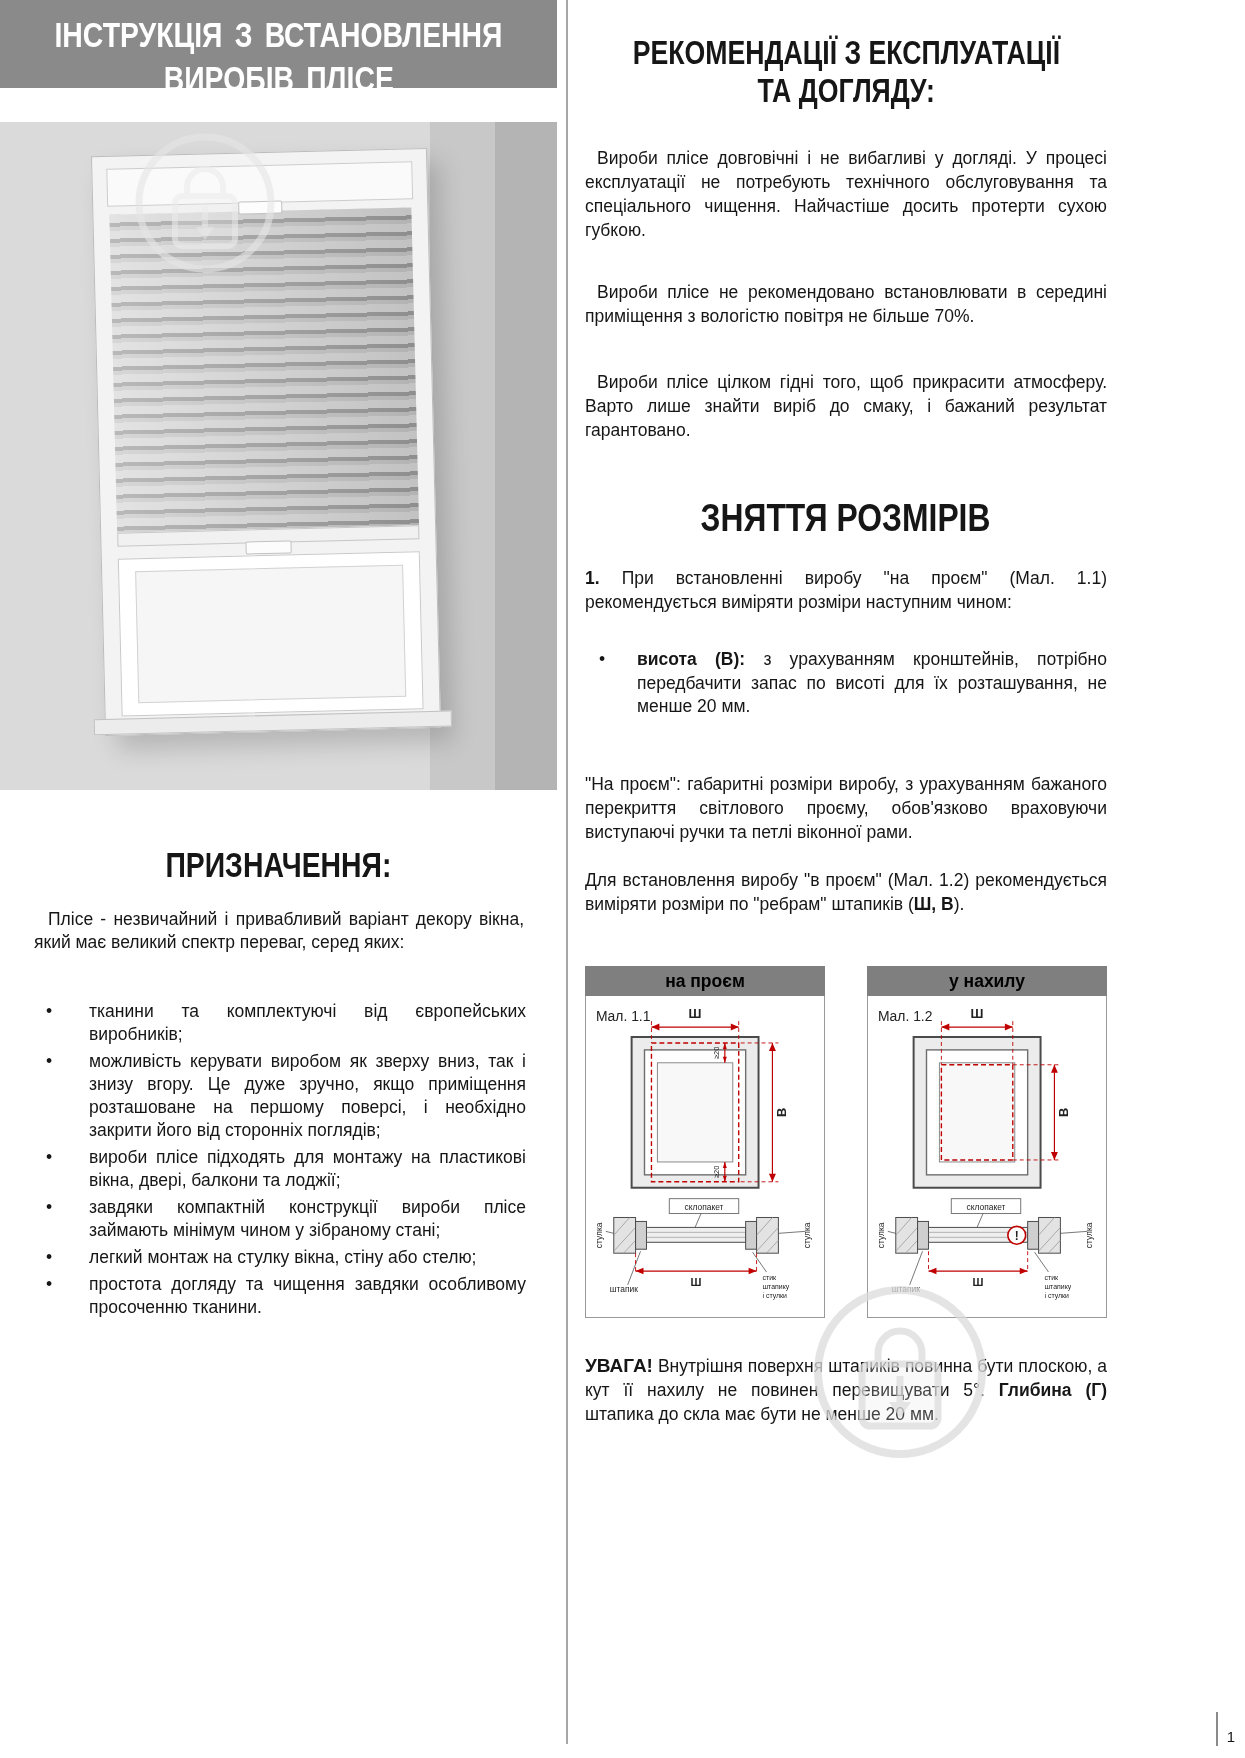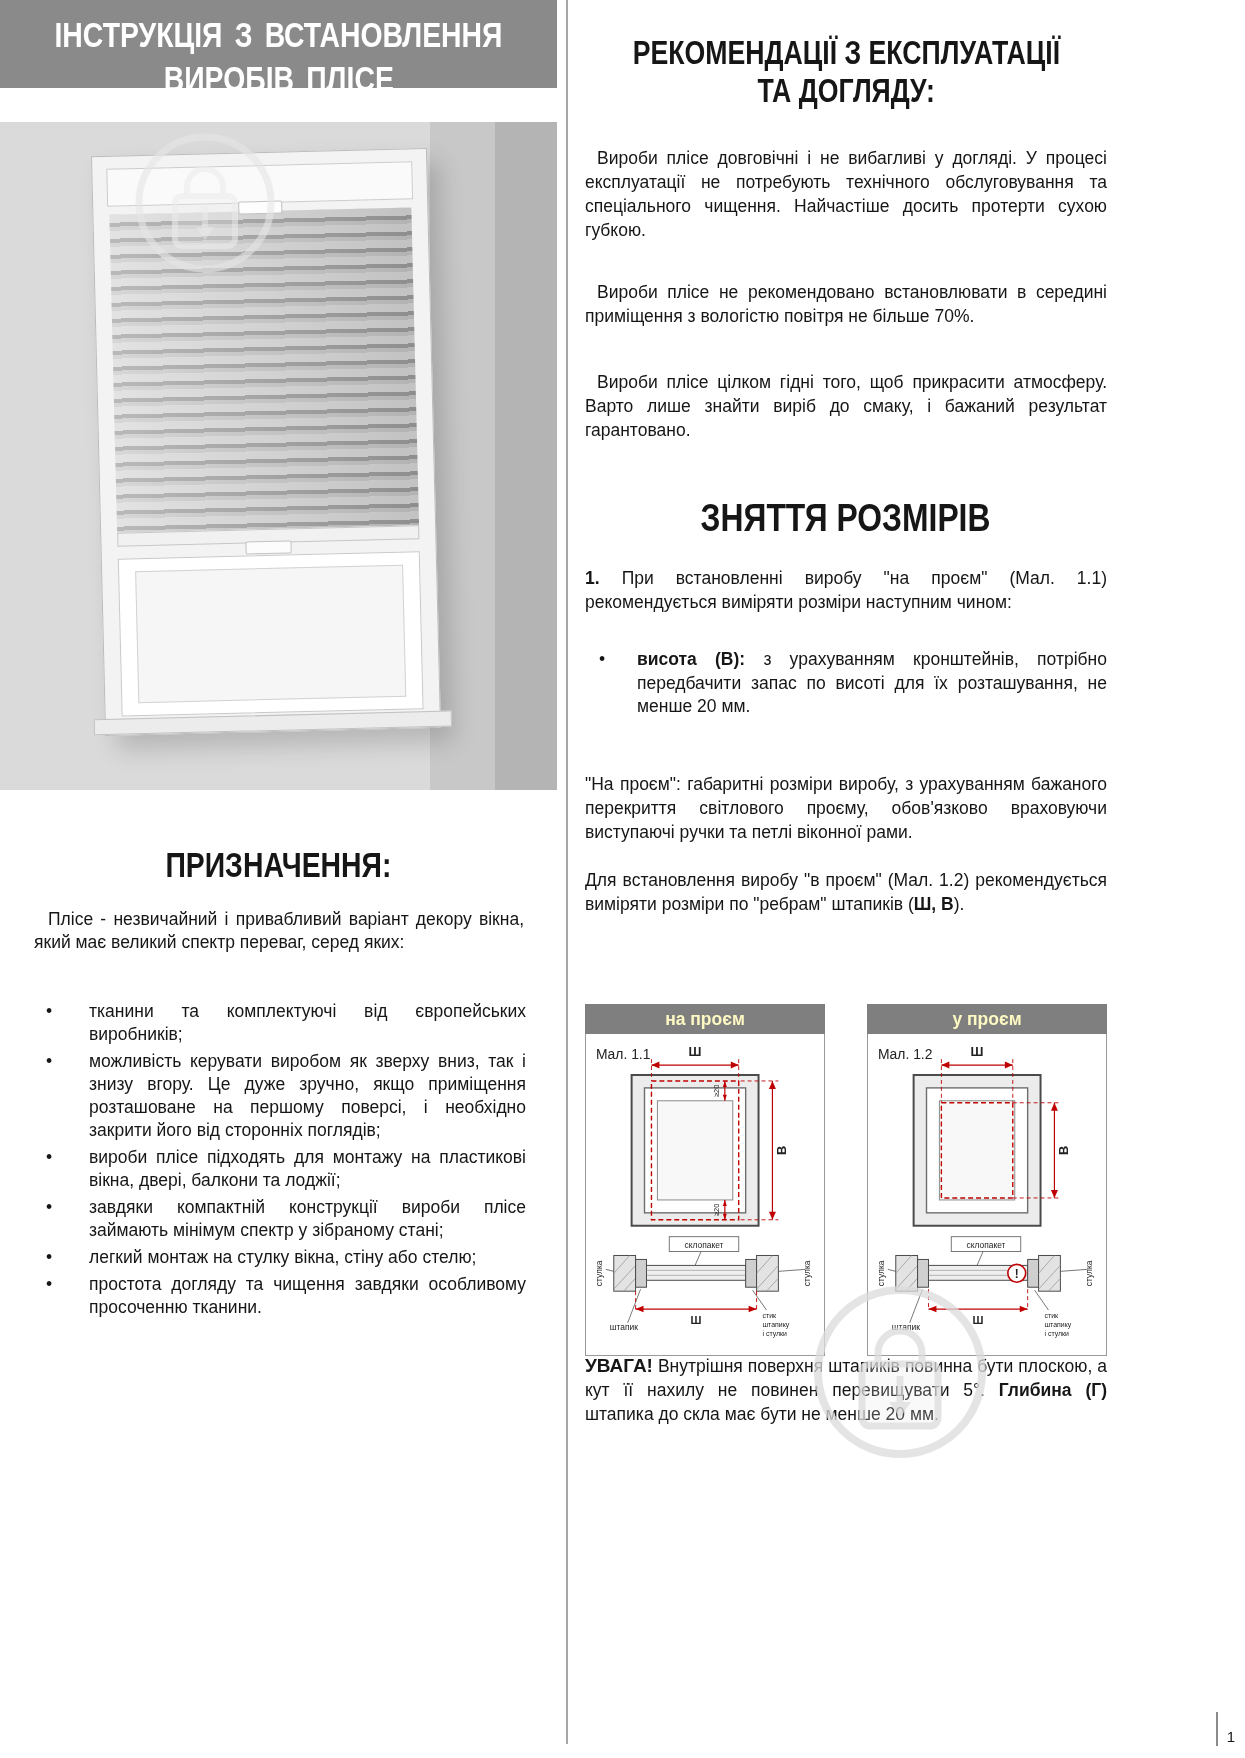--- a/index.html
+++ b/index.html
@@ -59,21 +59,21 @@
   .measure-list { position:absolute; top:648px; left:0; width:100%; list-style:none; }
   .measure-list li { position:relative; padding-left:52px; margin-bottom:3px; font-size:17.5px; line-height:23.5px; text-align:justify; }
   .measure-list li::before { content:"•"; position:absolute; left:14px; top:0; }
   .p-na { top:772px; }
   .p-v { top:868px; }
   .attention { top:1354px; }
   .attention .lbl { font-size:19px; }
 
   .figures { position:absolute; top:966px; left:0; width:100%; display:flex; justify-content:space-between; }
   .fig-panel { width:240px; }
-  .fig-header { height:30px; background:#7f7f7f; color:#fef9c3; font-weight:bold; font-size:17.5px; line-height:30px; text-align:center;margin-top:38px; }
+  .fig-header { height:30px; background:#7f7f7f; color:#000000; font-weight:bold; font-size:17.5px; line-height:30px; text-align:center; }
   .fig-box { border:1px solid #999999; border-top:none; background:#ffffff; height:322px; }
   .fig-svg { width:238px; height:320px; display:block; }
 
   .fig-svg text { font-family:"Liberation Sans", sans-serif; fill:#222222; }
   .fig-label { font-size:14px; }
   .dim-label { font-size:13px; font-weight:bold; }
   .dim-label2 { font-size:11px; font-weight:bold; }
   .small-label { font-size:8.5px; }
   .tiny-label { font-size:7px; }
   .t20 { font-size:7.5px; }
@@ -119,21 +119,21 @@
     </svg>
 
     <div class="purpose-title"><span class="cond">ПРИЗНАЧЕННЯ:</span></div>
 
     <p class="purpose-intro">Плісе - незвичайний і привабливий варіант декору вікна, який має великий спектр переваг, серед яких:</p>
 
     <ul class="purpose-list">
       <li>тканини та комплектуючі від європейських виробників;</li>
       <li>можливість керувати виробом як зверху вниз, так і знизу вгору. Це дуже зручно, якщо приміщення розташоване на першому поверсі, і необхідно закрити його від сторонніх поглядів;</li>
       <li>вироби плісе підходять для монтажу на пластикові вікна, двері, балкони та лоджії;</li>
-      <li>завдяки компактній конструкції вироби плісе займають мінімум спектр у зібраному стані;</li>
+      <li>завдяки компактній конструкції вироби плісе займають мінімум чином у зібраному стані;</li>
       <li>легкий монтаж на стулку вікна, стіну або стелю;</li>
       <li>простота догляду та чищення завдяки особливому просоченню тканини.</li>
     </ul>
   </div>
 
   <div class="divider"></div>
 
   <div class="right-col">
 
     <div class="care-title">
@@ -233,21 +233,21 @@
               <text class="tiny-label" x="178" y="285">стик</text>
               <text class="tiny-label" x="178" y="294">штапику</text>
               <text class="tiny-label" x="178" y="303">і стулки</text>
               <line class="leader" x1="182" y1="277" x2="168" y2="257"></line>
             </g>
           </svg>
         </div>
       </div>
 
       <div class="fig-panel">
-        <div class="fig-header">у проєм</div>
+        <div class="fig-header">у нахилу</div>
         <div class="fig-box">
           <svg class="fig-svg" viewBox="0 0 240 320">
             <text class="fig-label" x="10" y="24">Мал. 1.2</text>
             <g>
               <rect x="46" y="40" width="128" height="152" fill="#ececec" stroke="#4a4a4a" stroke-width="2"></rect>
               <rect x="59" y="53" width="102" height="126" fill="#ffffff" stroke="#6d6d6d" stroke-width="1.4"></rect>
               <rect x="72" y="66" width="76" height="100" fill="#f8f8f8" stroke="#8a8a8a" stroke-width="1"></rect>
               <rect x="74" y="68" width="72" height="96" fill="none" stroke="#c00000" stroke-width="1.4" stroke-dasharray="5 3"></rect>
             </g>
             <g class="red">

